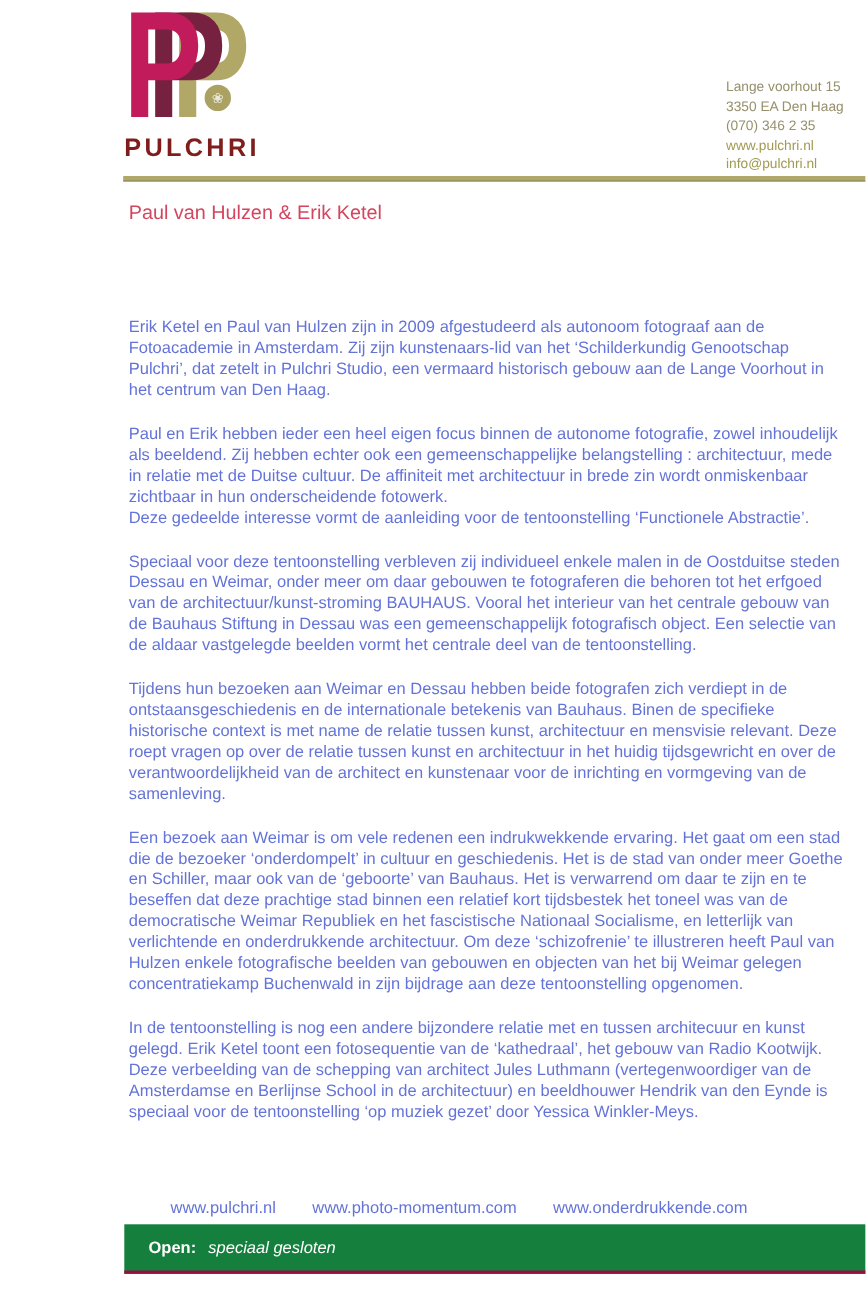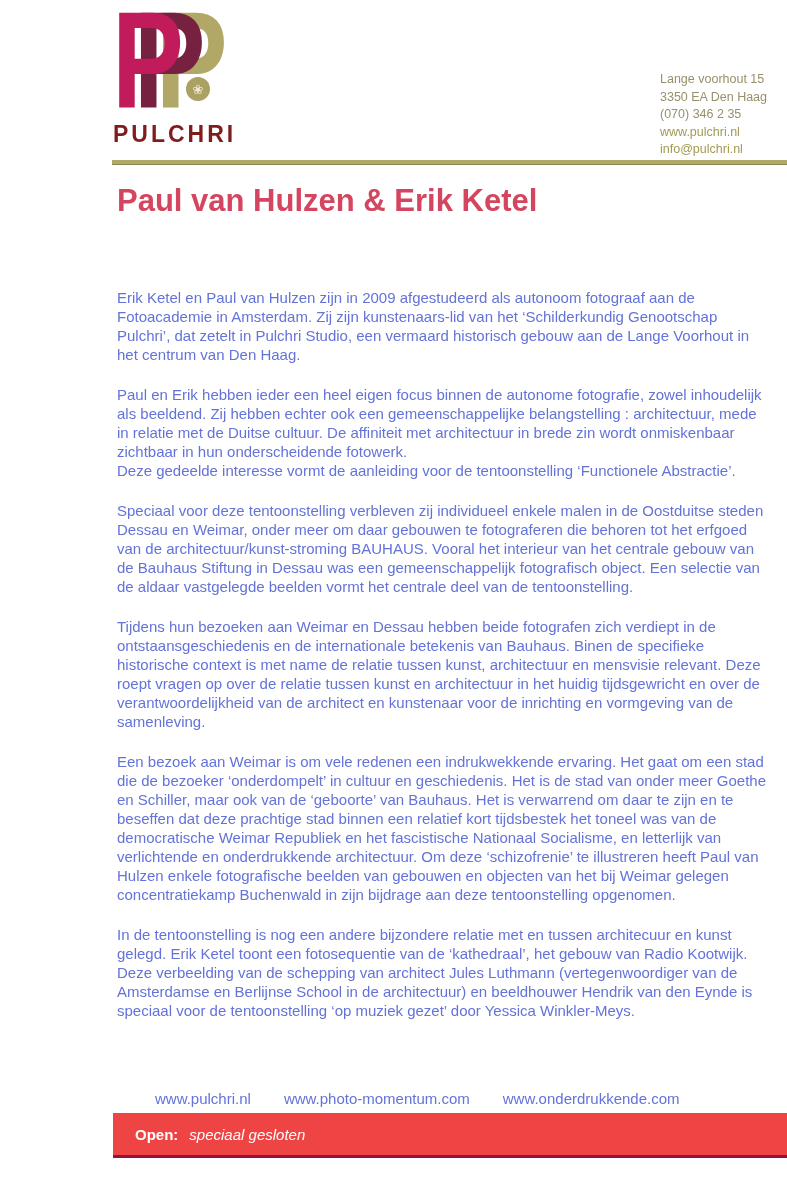--- a/index.html
+++ b/index.html
@@ -44,21 +44,21 @@
   .contact-link { color:#a39a52; display:block; text-decoration:none; }
 
   .top-rule {
     position:absolute; left:112px; top:160px; width:675px; height:5px;
     background:#b0a76a; border-bottom:1px solid #8f8850;
   }
 
   
   .page-title {
     position:absolute; left:117px; top:183px;
-    color:#d4455f; font-size:31px; font-weight:bold;
+    color:#d4455f; font-size:18px; font-weight:normal;
   }
 
   
   .body-col {
     position:absolute; left:117px; top:252px; width:650px;
     color:#6373d8; font-size:15px; line-height:19px;margin-top:36px;
   }
   .body-col p { margin-bottom:21px; white-space:pre-line; }
 
   .closing-line {
@@ -69,21 +69,21 @@
   .links-row {
     position:absolute; left:155px; top:1090px;
     display:flex; gap:33px;
     font-size:15px;
   }
   .links-row a { color:#6373d8; text-decoration:none; }
 
   
   .open-banner {
     position:absolute; left:113px; top:1113px; width:674px; height:45px;
-    background:#ef4444; border-bottom:3px solid #97103f;
+    background:#15803d; border-bottom:3px solid #97103f;
     display:flex; align-items:center;
     padding-left:22px;
     color:#ffffff; font-size:15px;
   }
   .open-banner .lbl { font-weight:bold; margin-right:6px; }
   .open-banner .it  { font-style:italic; margin-left:5px; }
 </style>
 </head>
 <body>
 

